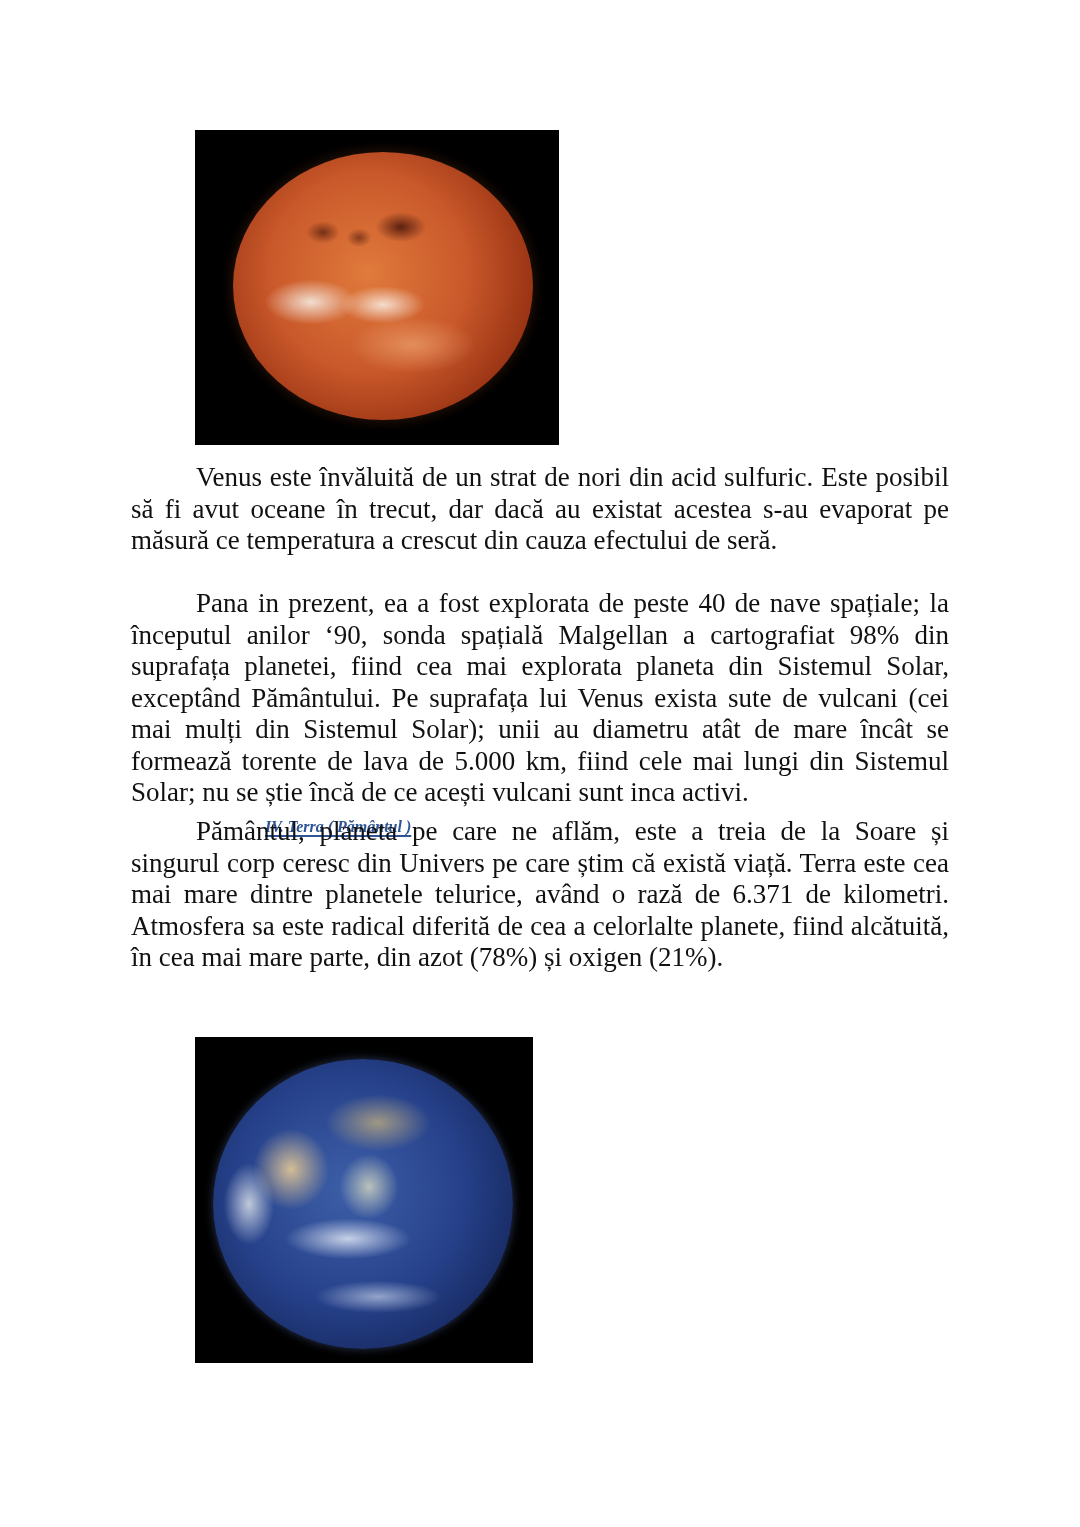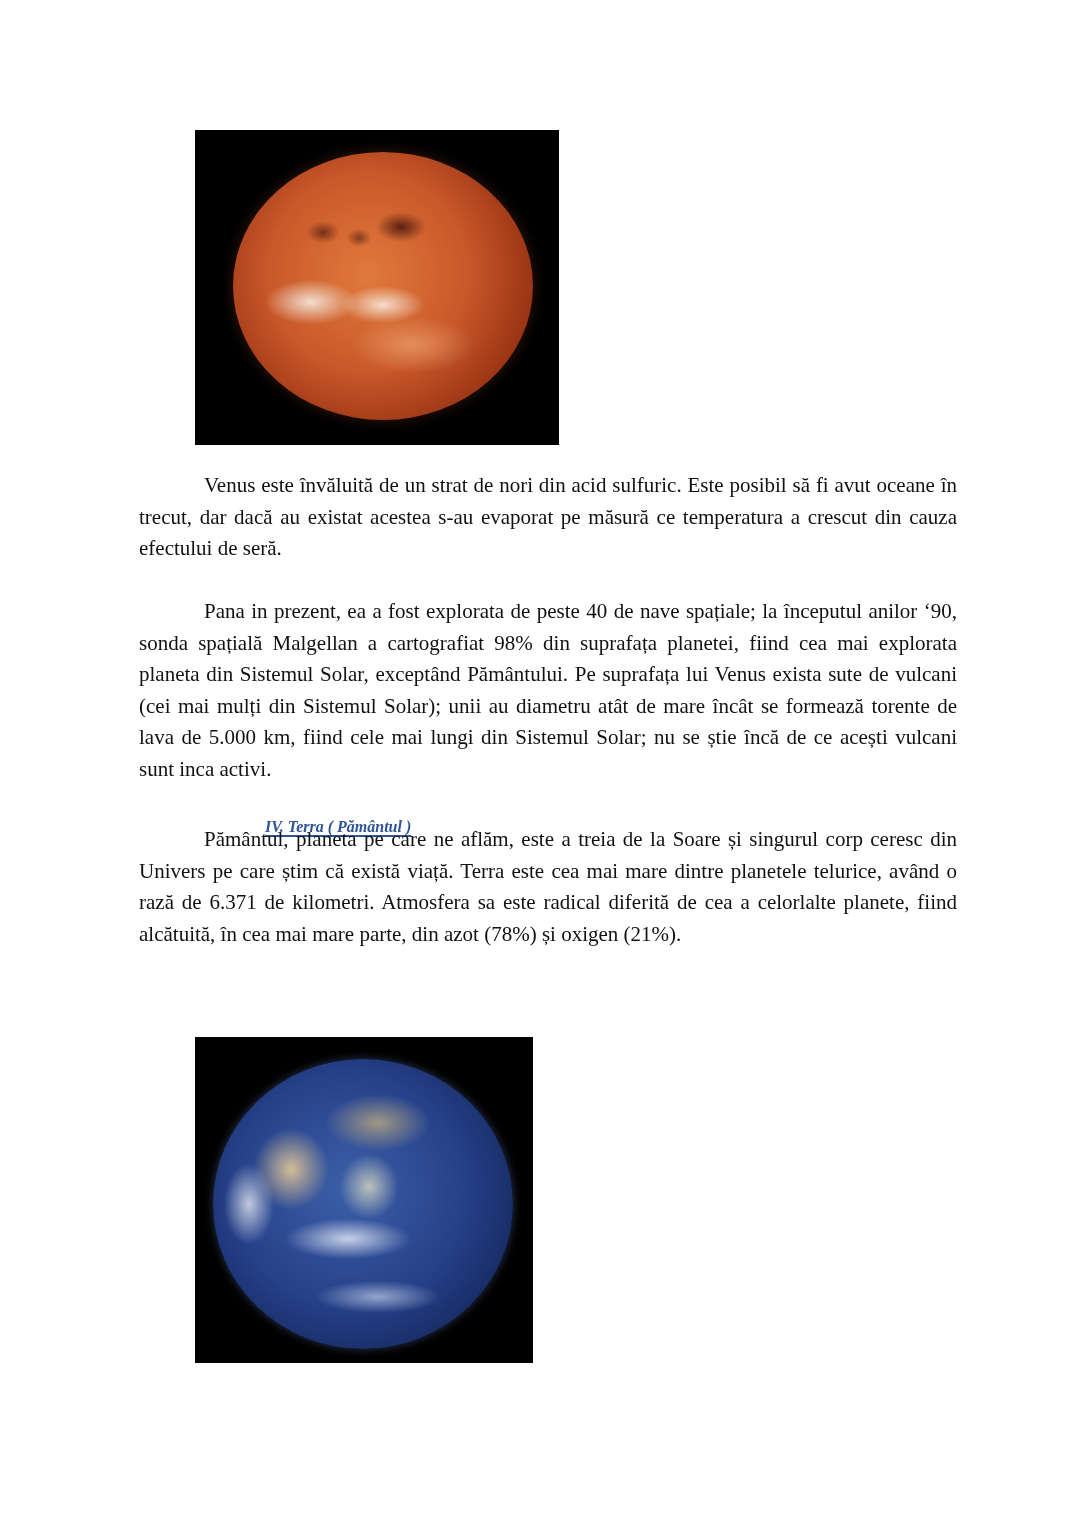--- a/index.html
+++ b/index.html
@@ -46,22 +46,22 @@
         radial-gradient(ellipse 30% 8% at 55% 82%, rgba(220,230,245,0.6), rgba(220,230,245,0) 70%),
         radial-gradient(ellipse 12% 20% at 12% 50%, rgba(230,235,240,0.8), rgba(230,235,240,0) 70%),
         radial-gradient(circle at 45% 45%, #3d5fa8 0%, #26418a 50%, #16285e 80%, #0b1430 100%);
       box-shadow: 0 0 10px rgba(120,150,220,0.35);
     }
 
     .para {
       position: absolute;
       left: 131px;
       width: 818px;
-      margin: 8px;
-      font-size: 21px;
+      margin: 0;
+      font-size: 27px;
       line-height: 31.5px;
       text-align: justify;
       text-indent: 65px;
     }
     #venus-para-1 { top: 462px; }
     #venus-para-2 { top: 588px; }
     #earth-para-1 { top: 816px; }
 
     .section-heading {
       position: absolute;

